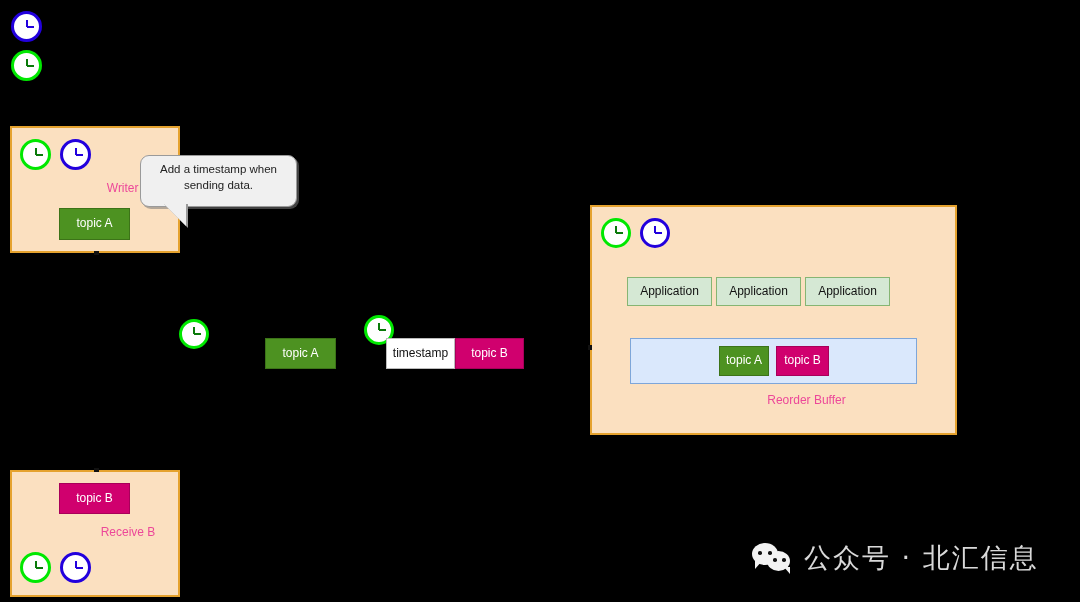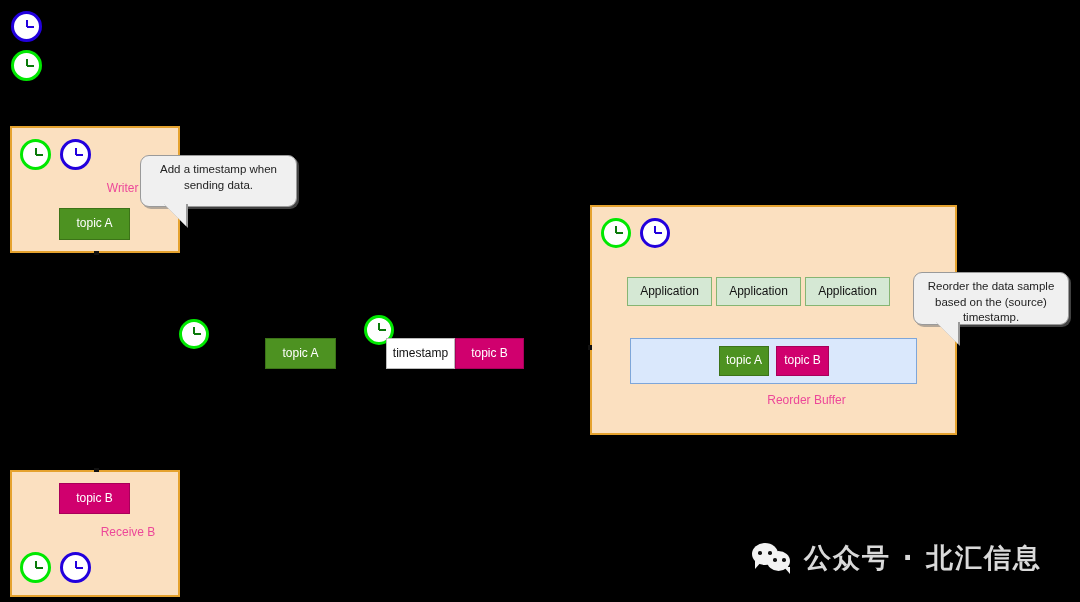--- a/index.html
+++ b/index.html
@@ -139,41 +139,36 @@
 
   <div class="node appbox" style="left:627px;top:277px;width:85px;height:29px;">Application</div>
   <div class="node appbox" style="left:716px;top:277px;width:85px;height:29px;">Application</div>
   <div class="node appbox" style="left:805px;top:277px;width:85px;height:29px;">Application</div>
 
   <div class="node buffer" style="left:630px;top:338px;width:287px;height:46px;"></div>
   <div class="node topicA" style="left:719px;top:346px;width:50px;height:30px;">topic A</div>
   <div class="node topicB" style="left:776px;top:346px;width:53px;height:30px;">topic B</div>
   <div class="caption" style="left:630px;top:393px;width:287px;">Reorder Buffer</div>
 
-  <div class="bubble" style="left:913px;top:272px;width:156px;height:53px;">
-    <span>Reorder the data sample based on the (source) timestamp.</span>
-    <span class="tail-b" style="left:12px;top:49px;"></span>
-    <span class="tail" style="left:13px;top:49px;"></span>
-  </div>
 
   <div class="panel" style="left:10px;top:470px;width:170px;height:127px;">
     <span class="panel-tick" style="left:82px;top:-4px;"></span>
   </div>
   <div class="node topicB" style="left:59px;top:483px;width:71px;height:31px;">topic B</div>
   <div class="caption" style="left:10px;top:525px;width:170px;">Receive B</div>
   <div class="clock green" style="left:20px;top:552px;width:31px;height:31px;">
     <span class="hand hv"></span>
     <span class="hand hh"></span>
   </div>
   <div class="clock blue" style="left:60px;top:552px;width:31px;height:31px;">
     <span class="hand hv"></span>
     <span class="hand hh"></span>
   </div>
 
-  <div class="watermark" style="left:752px;top:540px;font-weight:bold;">
+  <div class="watermark" style="left:752px;top:540px;">
     <span class="wechat">
       <span class="b1"></span>
       <span class="t1"></span>
       <span class="b2"></span>
       <span class="t2"></span>
       <span class="d" style="left:6px;top:8px;"></span>
       <span class="d" style="left:16px;top:8px;"></span>
       <span class="d" style="left:21px;top:15px;"></span>
       <span class="d" style="left:30px;top:15px;"></span>
     </span>

